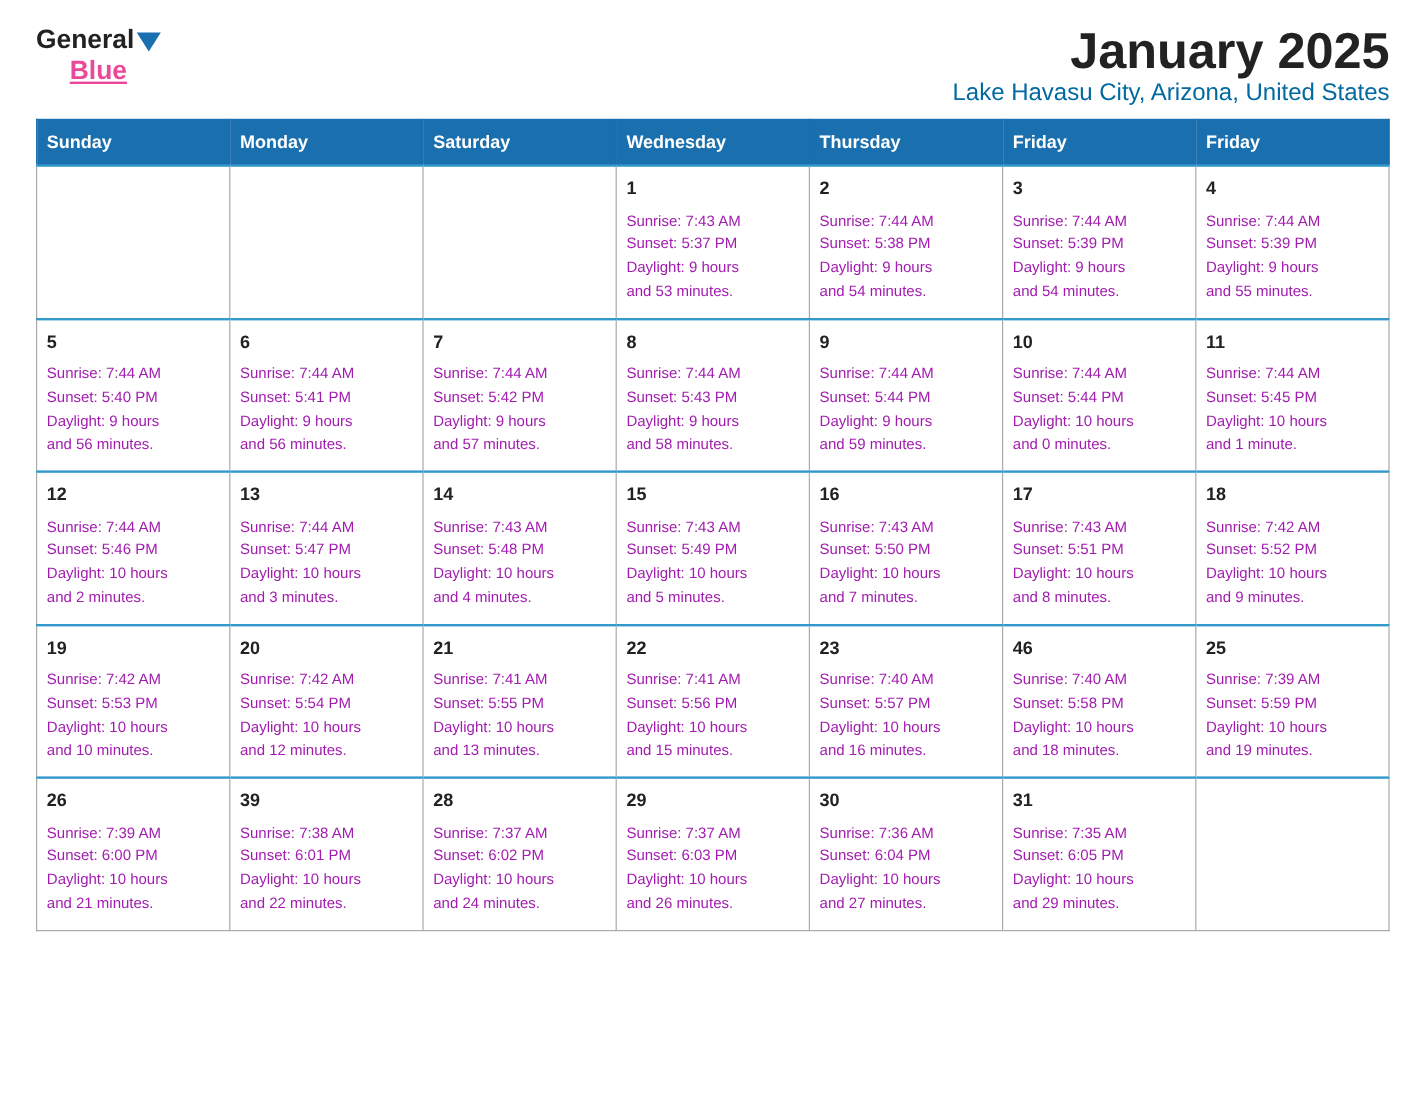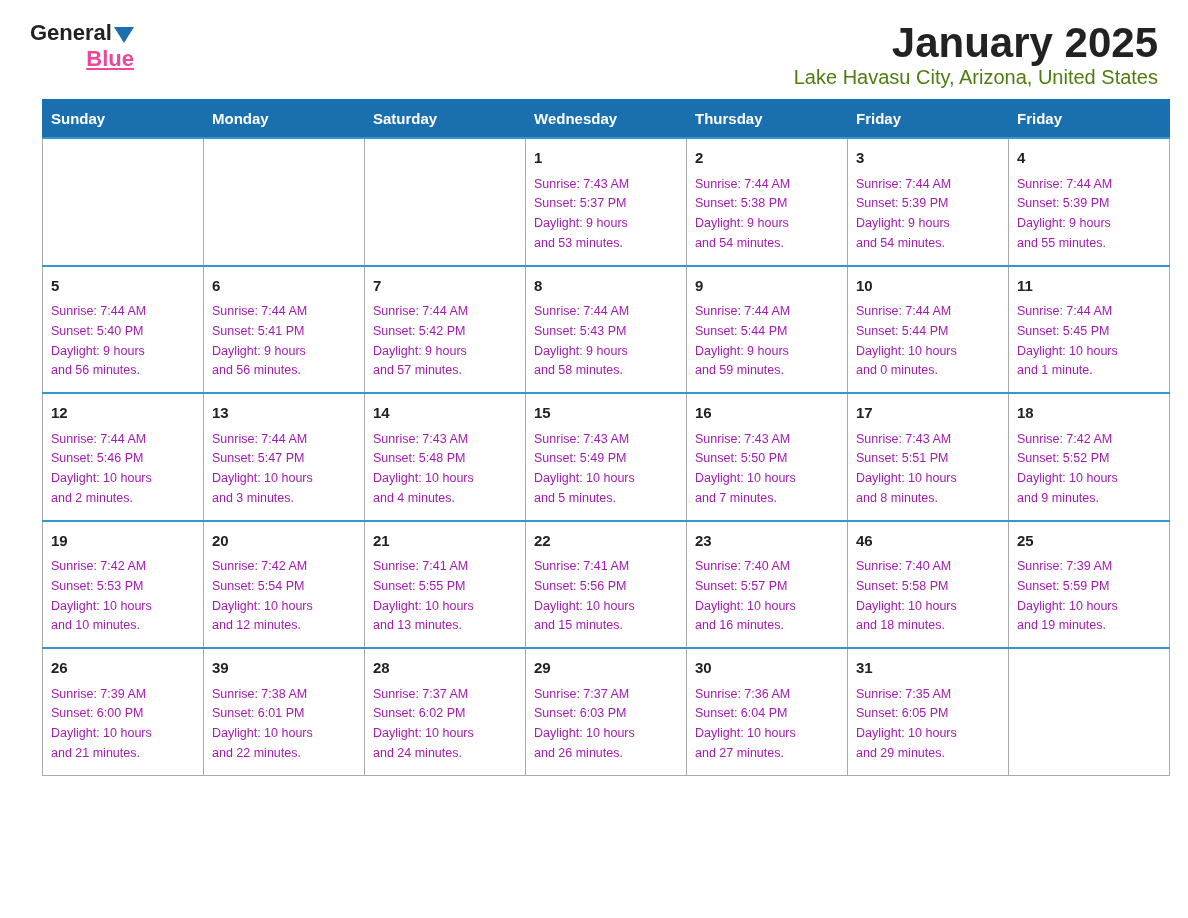--- a/index.html
+++ b/index.html
@@ -46,27 +46,26 @@
     .title-block h1 {
       font-size: 42px;
       font-weight: bold;
       color: #222;
       line-height: 1.1;
       text-align: right;
     }
     .title-block h2 {
       font-size: 20px;
       font-weight: normal;
-      color: #4d7c0f;
+      color: #0369a1;
     }
     table {
       width: 100%;
       border-collapse: collapse;
       table-layout: fixed;
-      margin-left: 12px;
     }
     thead tr th {
       background-color: #1a6faf;
       color: #fff;
       padding: 10px 8px;
       font-size: 15px;
       font-weight: bold;
       text-align: left;
       border: 1px solid #1a6faf;
     }
@@ -91,21 +90,21 @@
     }
     .empty-cell {
       background: #fff;
     }
   </style>
 </head>
 <body>
 
 <div class="header">
   <div class="logo">
-    <div style="display:flex; flex-direction:column; align-items:flex-end;">
+    <div style="display:flex; flex-direction:column; align-items:center;">
       <div style="display:flex; align-items:center;">
         <span class="logo-text-general">General</span>
         <div class="logo-triangle"></div>
       </div>
       <span class="logo-text-blue">Blue</span>
     </div>
   </div>
   <div class="title-block">
     <h1>January 2025</h1>
     <h2>Lake Havasu City, Arizona, United States</h2>

